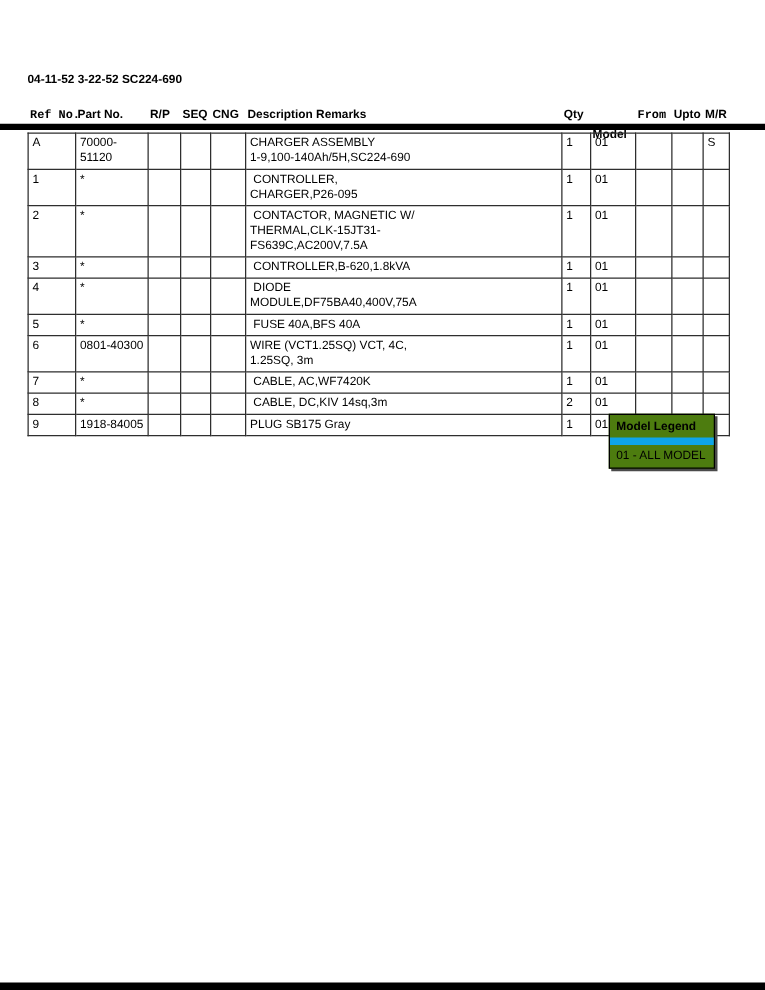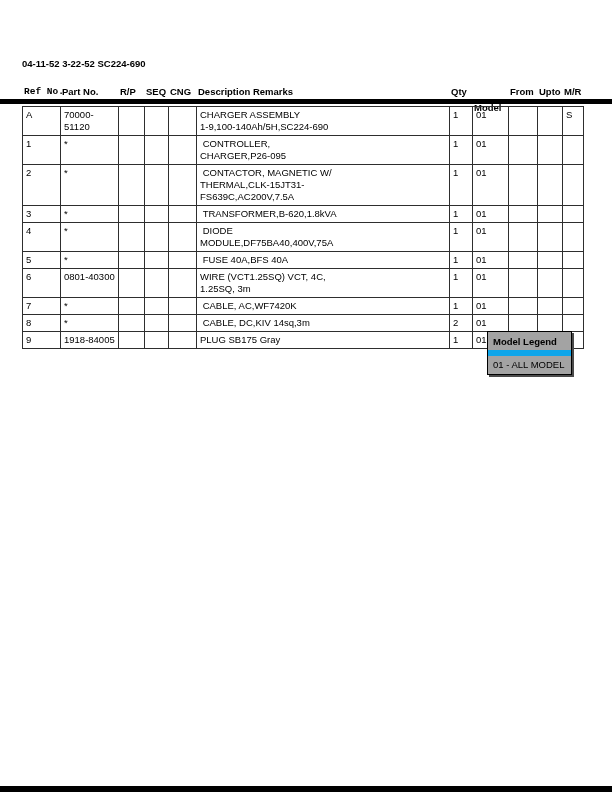--- a/index.html
+++ b/index.html
@@ -39,21 +39,21 @@
   .parts-table td {
     border:1px solid #2e2e2e;
     padding:2px 3px;
     vertical-align:top;
     white-space:pre-wrap;
     overflow:hidden;
     word-wrap:break-word;
   }
   .legend {
     position:absolute; left:487px; top:331px;
-    background:#a3a3a3;
+    background:#4d7c0f;
     border:1px solid #000;
     box-shadow:2px 2px 0 #4a4a4a;
     font-size:9.5px;
     min-width:82px;
   }
   .legend-title { font-weight:bold; padding:4px 7px 3px 5px; white-space:nowrap; }
   .legend-entry { border-top:6px solid #0ea5e9; padding:3px 7px 4px 5px; white-space:nowrap; }
   .rule-bottom {
     position:absolute; left:0; top:786px;
     width:612px; height:6px; background:#000;
@@ -69,21 +69,21 @@
 
   <div class="col-headers">
       <div class="hcell" style="width: 38px; font-family: Liberation Mono, monospace;">Ref No.</div>
       <div class="hcell" style="width: 58px;">Part No.</div>
       <div class="hcell" style="width: 26px;">R/P</div>
       <div class="hcell" style="width: 24px;">SEQ</div>
       <div class="hcell" style="width: 28px;">CNG</div>
       <div class="hcell" style="width: 253px;">Description Remarks</div>
       <div class="hcell" style="width: 23px;">Qty</div>
       <div class="hcell" style="width: 36px; margin-top: 16px;">Model</div>
-      <div class="hcell" style="width: 29px;">From</div>
+      <div class="hcell" style="width: 29px; font-family: Liberation Mono, monospace;">From</div>
       <div class="hcell" style="width: 25px;">Upto</div>
       <div class="hcell" style="width: 21px;">M/R</div>
     </div>
 
   <div class="rule-top"></div>
 
   <table class="parts-table">
     <colgroup>
         <col style="width: 38px;">
         <col style="width: 58px;">
@@ -140,21 +140,21 @@
           <td class="c-from"></td>
           <td class="c-upto"></td>
           <td class="c-mr"></td>
         </tr>
         <tr>
           <td class="c-ref">3</td>
           <td class="c-part">*</td>
           <td class="c-rp"></td>
           <td class="c-seq"></td>
           <td class="c-cng"></td>
-          <td class="c-desc"> TRANSFORMER,B-620,1.8kVA</td>
+          <td class="c-desc"> CONTROLLER,B-620,1.8kVA</td>
           <td class="c-qty">1</td>
           <td class="c-model">01</td>
           <td class="c-from"></td>
           <td class="c-upto"></td>
           <td class="c-mr"></td>
         </tr>
         <tr>
           <td class="c-ref">4</td>
           <td class="c-part">*</td>
           <td class="c-rp"></td>

